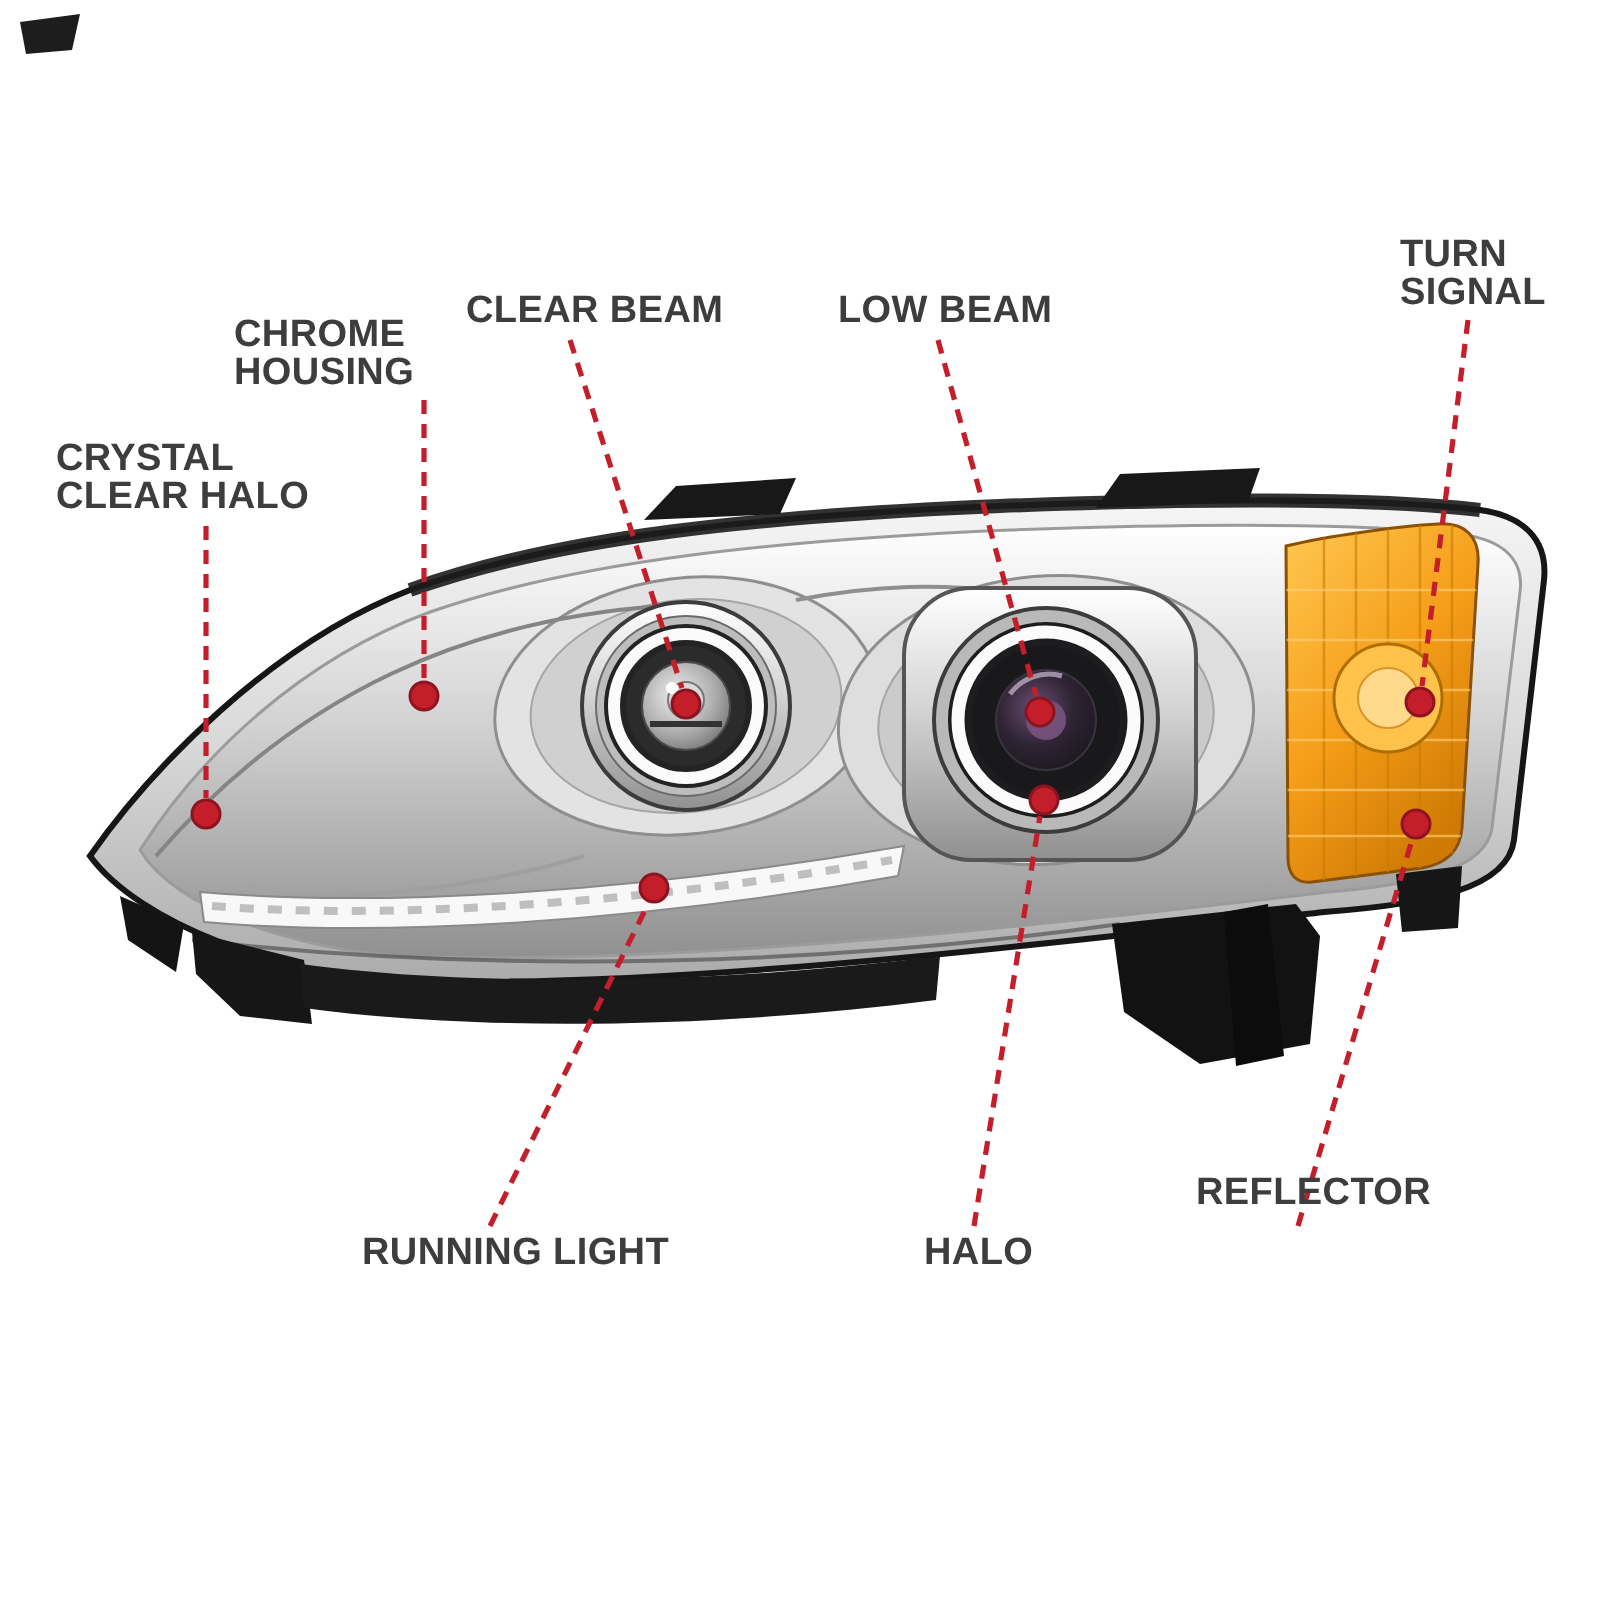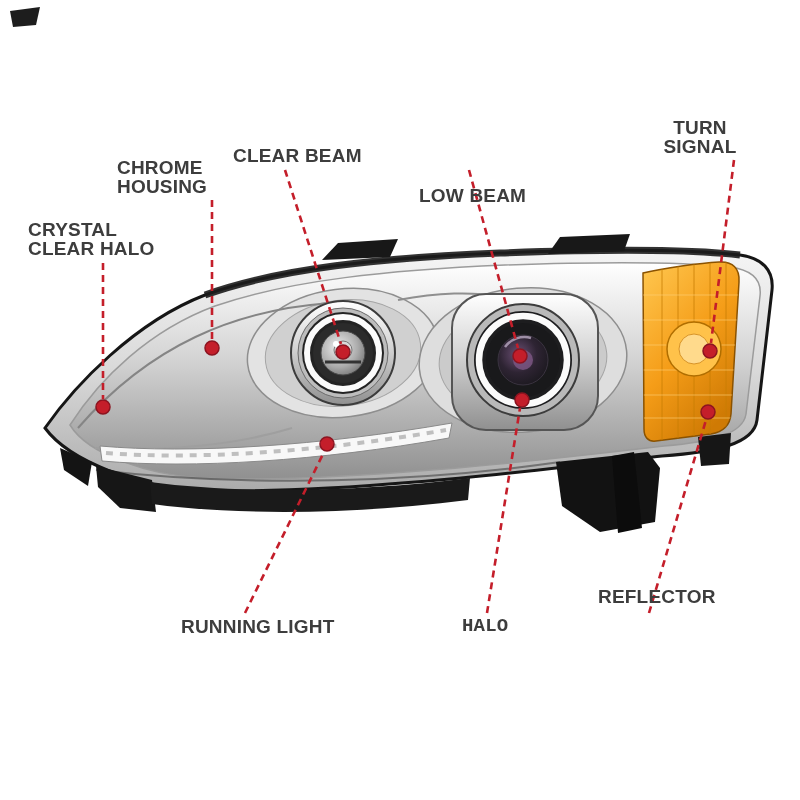--- a/index.html
+++ b/index.html
@@ -175,24 +175,24 @@
   </svg>
 
   <div class="callout" style="left:28px; top:220px;">CRYSTAL
 CLEAR HALO</div>
 
   <div class="callout" style="left:117px; top:158px;">CHROME
 HOUSING</div>
 
   <div class="callout" style="left:233px; top:146px;">CLEAR BEAM</div>
 
-  <div class="callout" style="left:419px; top:146px;margin-top:40px;">LOW BEAM</div>
+  <div class="callout" style="left:419px; top:146px;">LOW BEAM</div>
 
-  <div class="callout" style="left:659px; top:118px; width:82px; text-align:center;">TURN
+  <div class="callout" style="left:700px; top:118px; width:82px; ">TURN
 SIGNAL</div>
 
   <div class="callout" style="left:181px; top:617px;">RUNNING LIGHT</div>
 
-  <div class="callout" style="left:462px; top:617px;font-family:Liberation Mono, monospace;">HALO</div>
+  <div class="callout" style="left:462px; top:617px;">HALO</div>
 
   <div class="callout" style="left:598px; top:587px;">REFLECTOR</div>
 
 </div>
 
 </body></html>

